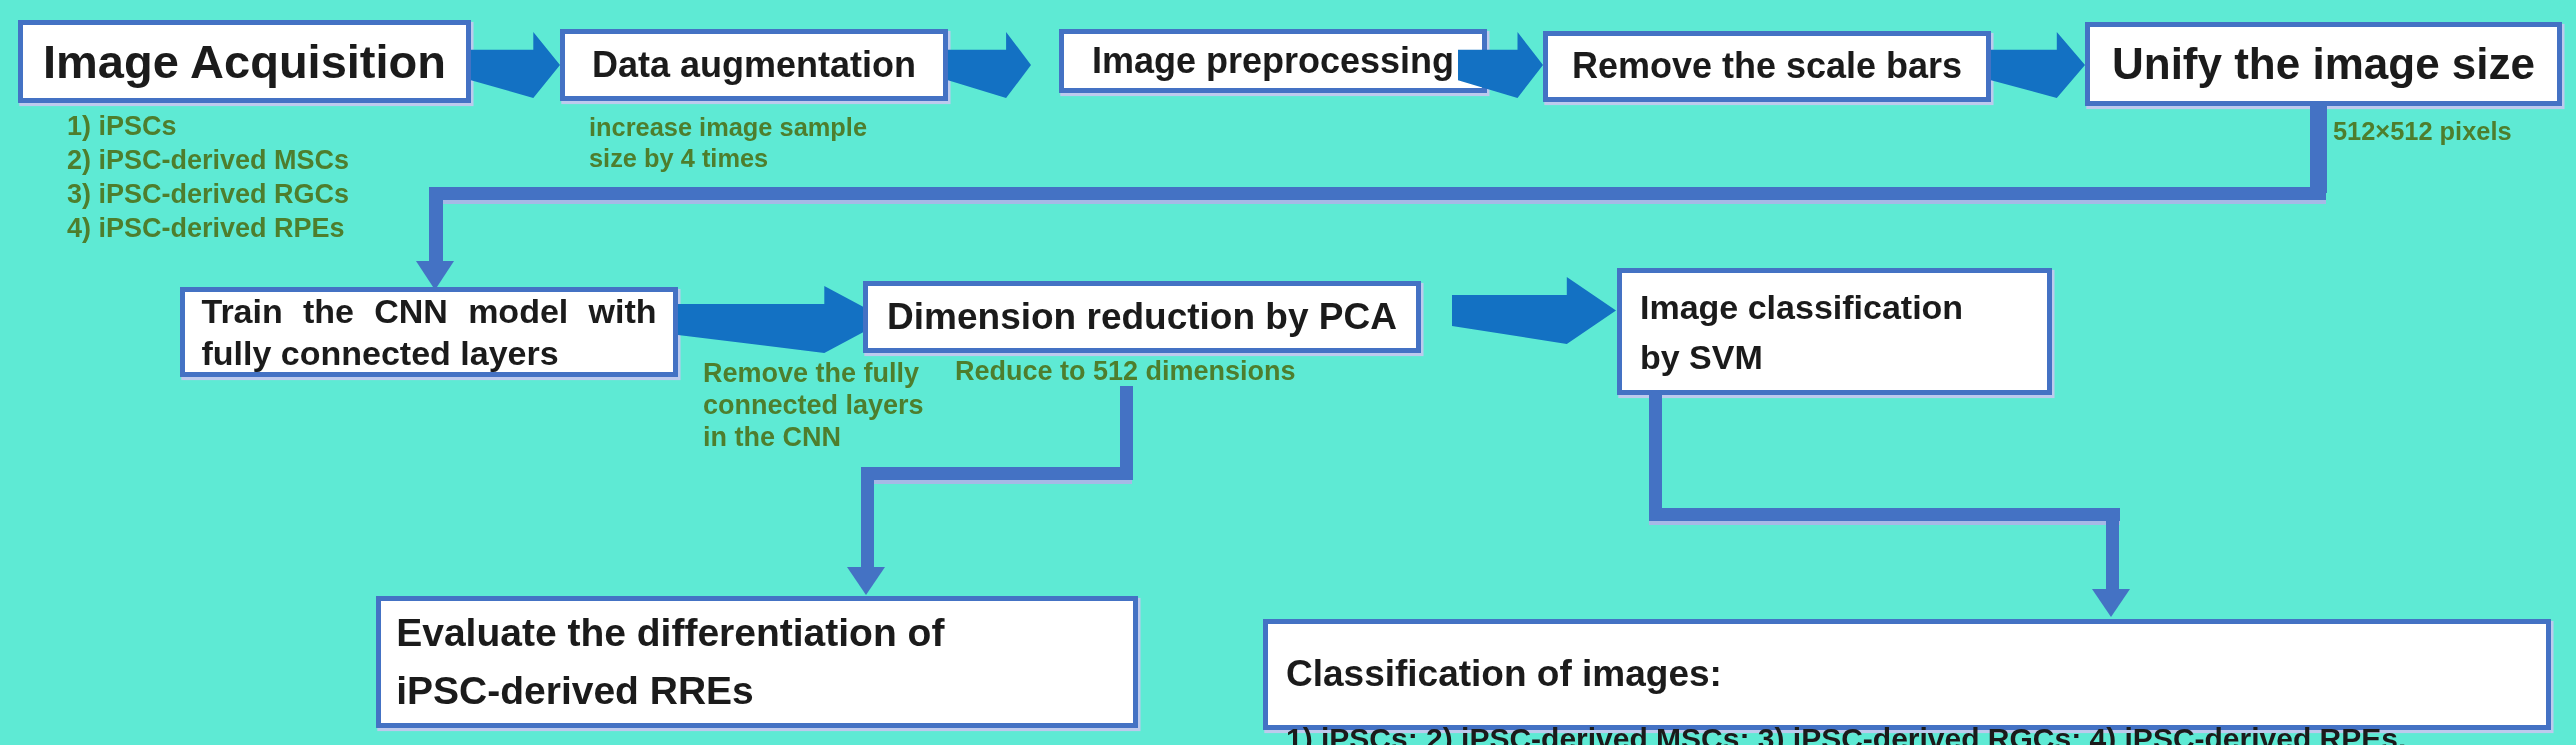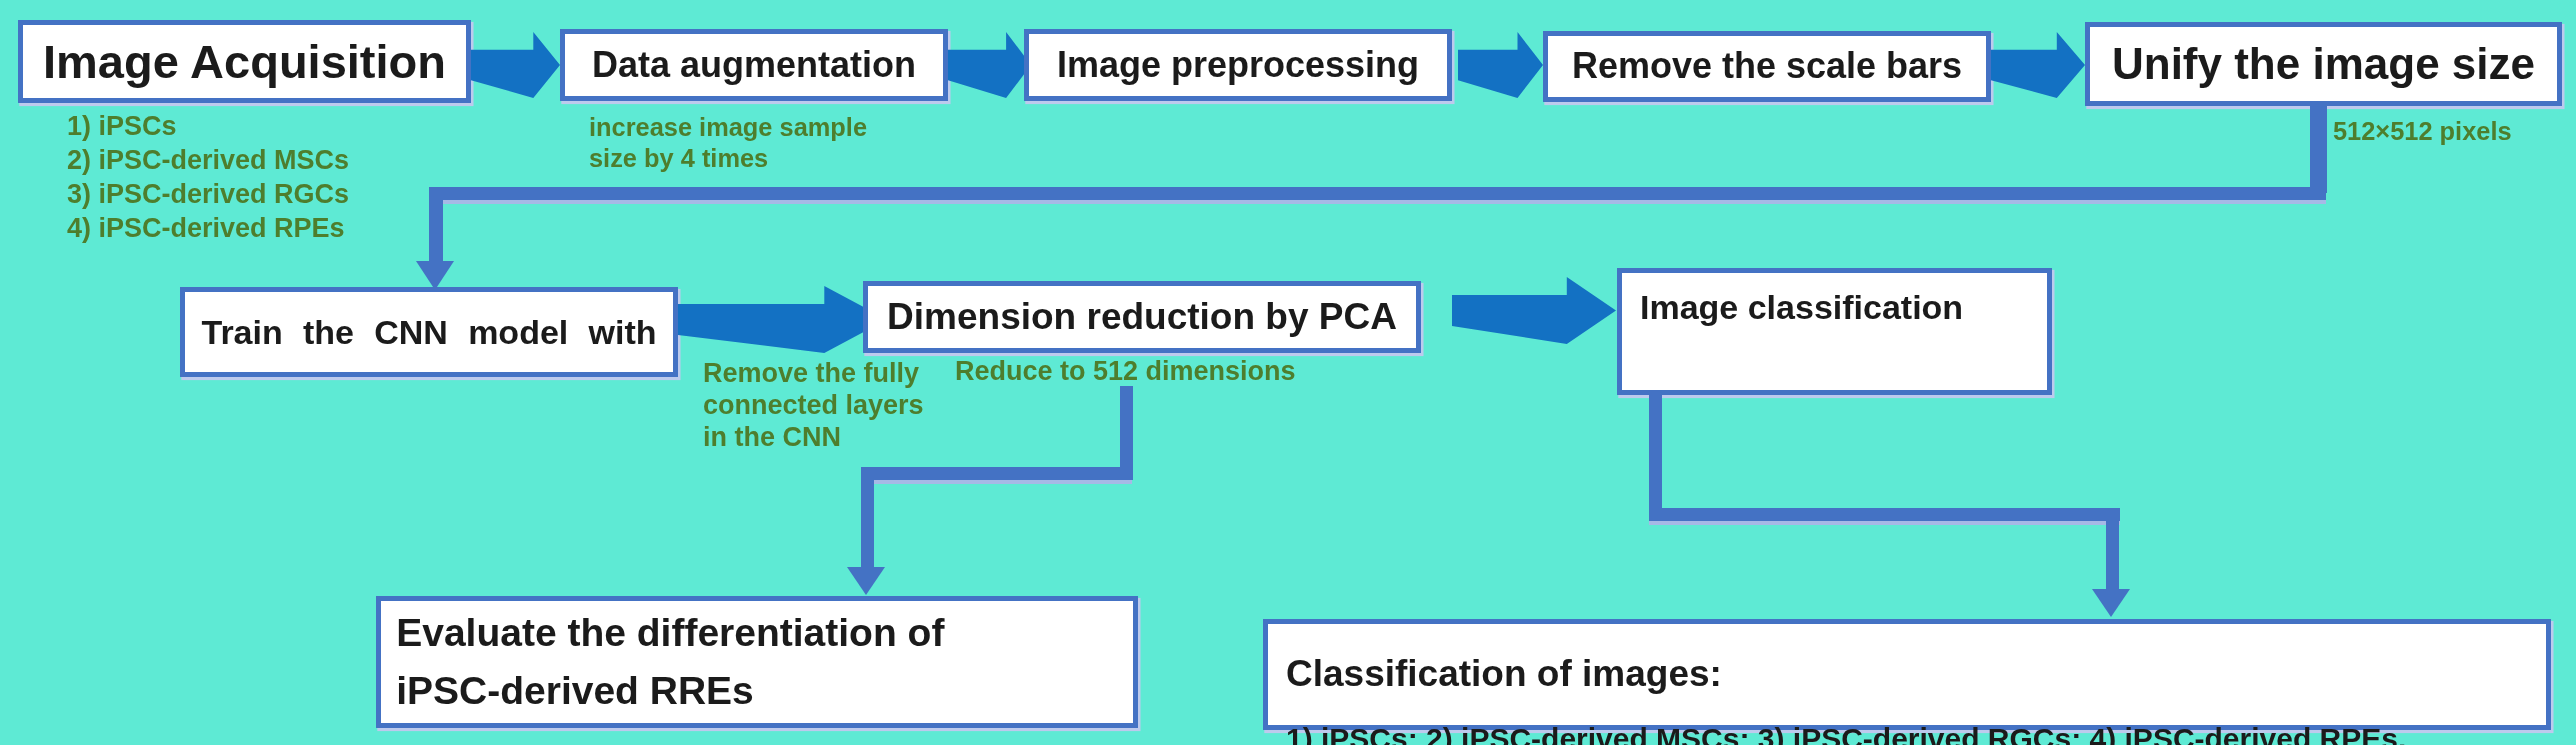--- a/index.html
+++ b/index.html
@@ -54,21 +54,21 @@
   </div>
 
   <div class="barrow" style="left:471px;top:32px;width:89px;height:66px;"></div>
 
   <div class="fbox mid" style="left:560px;top:29px;width:388px;height:72px;">
     <span>Data augmentation</span>
   </div>
 
   <div class="barrow" style="left:948px;top:32px;width:83px;height:66px;"></div>
 
-  <div class="fbox mid" style="left:1024px;top:29px;width:428px;height:72px;">
+  <div class="fbox mid" style="left:1059px;top:29px;width:428px;height:64px;">
     <span>Image preprocessing</span>
   </div>
 
   <div class="barrow" style="left:1458px;top:32px;width:85px;height:66px;"></div>
 
   <div class="fbox mid" style="left:1543px;top:30.5px;width:448px;height:71px;">
     <span>Remove the scale bars</span>
   </div>
 
   <div class="barrow" style="left:1991px;top:32px;width:94px;height:66px;"></div>
@@ -92,34 +92,36 @@
   <div class="gnote" style="left:2333px;top:116px;font-size:25.4px;">512×512 pixels</div>
 
   <div class="cv" style="left:2310px;top:104px;width:16.5px;height:89px;"></div>
   <div class="ch" style="left:435px;top:187px;width:1891px;height:12.7px;"></div>
   <div class="cv" style="left:429px;top:187px;width:14px;height:77px;"></div>
   <div class="chead" style="left:416px;top:261px;"></div>
 
   <div class="fbox leftal" style="left:180px;top:287px;width:498px;height:90px;font-size:34px;padding:0 16.5px;white-space:normal;">
     <div style="width:100%;line-height:42px;">
       <span class="line train-line1">Train the CNN model with</span>
+      <span class="line">fully connected layers</span>
     </div>
   </div>
 
   <div class="barrow" style="left:678px;top:286px;width:209px;height:67px;"></div>
 
   <div class="fbox" style="left:863px;top:281px;width:558px;height:72px;font-size:37px;">
     <span>Dimension reduction by PCA</span>
   </div>
 
   <div class="barrow" style="left:1452px;top:277px;width:164px;height:67px;"></div>
 
   <div class="fbox leftal" style="left:1617px;top:268px;width:435px;height:127px;font-size:34px;padding:9px 18px;align-items:flex-start;white-space:normal;">
     <div style="line-height:50px;">
       <span class="line">Image classification</span>
+      <span class="line">by SVM</span>
     </div>
   </div>
 
   <div class="gnote" style="left:703px;top:357px;font-size:27px;line-height:32px;">
     <span class="line">Remove the fully</span>
     <span class="line">connected layers</span>
     <span class="line">in the CNN</span>
   </div>
 
   <div class="gnote" style="left:955px;top:355px;font-size:27px;">Reduce to 512 dimensions</div>

